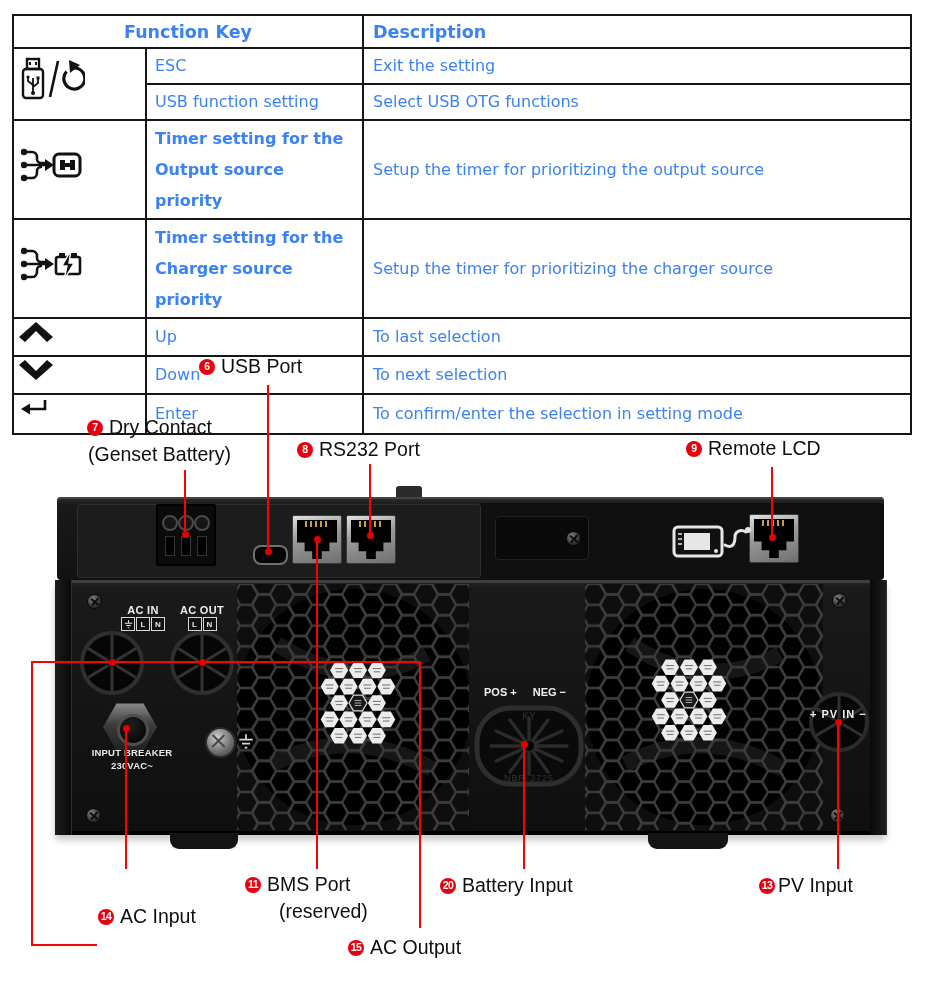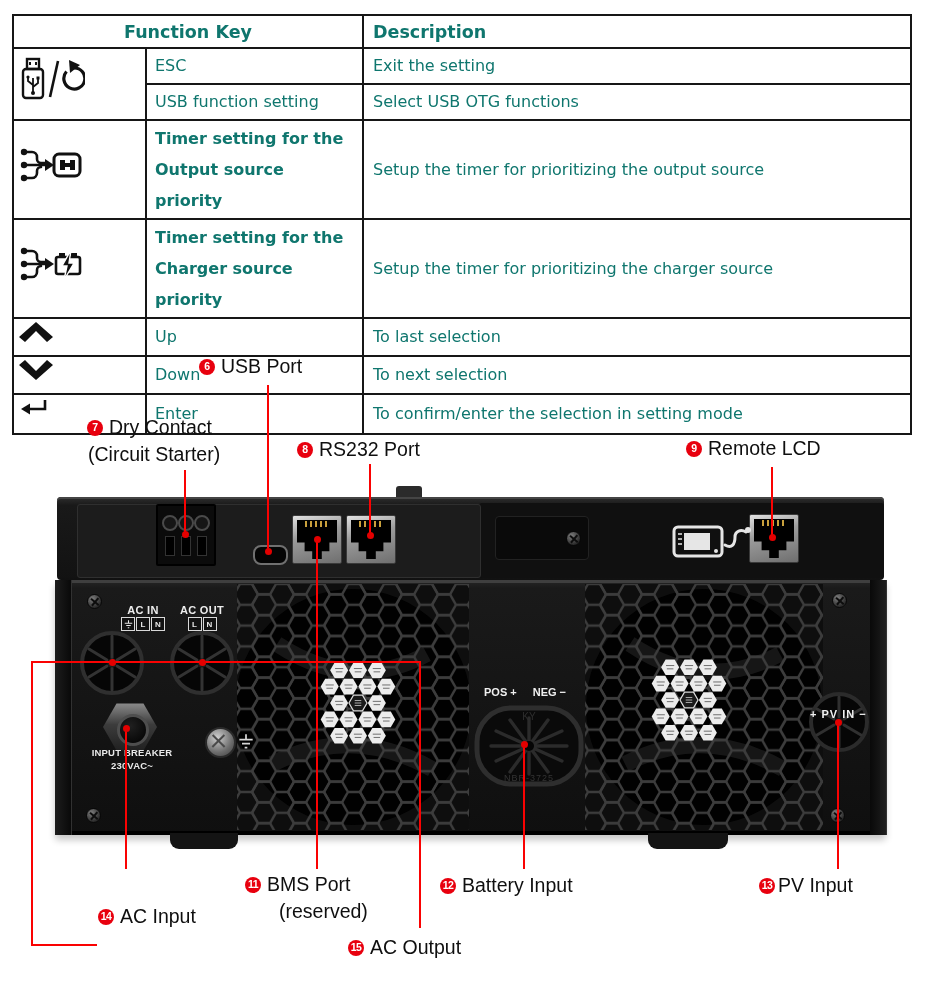--- a/index.html
+++ b/index.html
@@ -1,20 +1,20 @@
 <!DOCTYPE html>
 <html><head>
 <meta charset="utf-8">
 <style>
   html,body{margin:0;padding:0;background:#fff;}
   .page{position:relative;width:930px;height:982px;background:#fff;overflow:hidden;
         font-family:"Liberation Sans",sans-serif;}
   
   .fk-table{position:absolute;left:12px;top:14px;width:898px;border-collapse:collapse;
-            table-layout:fixed;font-family:"DejaVu Sans",sans-serif;color:#0f766e;}
+            table-layout:fixed;font-family:"DejaVu Sans",sans-serif;color:#3b82f6;}
   .fk-table th,.fk-table td{border:2px solid #161616;padding:2px 7px;vertical-align:middle;}
   .fk-table th{font-size:17.5px;font-weight:bold;}
   .fk-table td{font-size:16px;line-height:30px;}
   .fk-table .th-fk{text-align:center;}
   .fk-table .th-desc{text-align:left;padding-left:9px;}
   .fk-table td.key{padding-left:8px;}
   .fk-table td.desc{padding-left:9px;}
   .fk-table td.ic{padding-left:5px;}
   .fk-table td.key.wrap{line-height:31px;font-weight:bold;}
   
@@ -447,21 +447,21 @@
     <div class="co-line">
         <span class="num">6</span>
         <span>USB Port</span>
       </div>
   </div>
   <div class="callout" id="co7">
     <div class="co-line">
         <span class="num">7</span>
         <span>Dry Contact</span>
       </div>
-    <div class="line2">(Circuit Starter)</div>
+    <div class="line2">(Genset Battery)</div>
   </div>
   <div class="callout" id="co8">
     <div class="co-line">
         <span class="num">8</span>
         <span>RS232 Port</span>
       </div>
   </div>
   <div class="callout" id="co9">
     <div class="co-line">
         <span class="num">9</span>
@@ -470,21 +470,21 @@
   </div>
   <div class="callout" id="co11">
     <div class="co-line">
         <span class="num">11</span>
         <span>BMS Port</span>
       </div>
     <div class="line2">(reserved)</div>
   </div>
   <div class="callout" id="co12">
     <div class="co-line">
-        <span class="num">12</span>
+        <span class="num">20</span>
         <span>Battery Input</span>
       </div>
   </div>
   <div class="callout" id="co13">
     <div class="co-line">
         <span class="num">13</span>
         <span>PV Input</span>
       </div>
   </div>
   <div class="callout" id="co14">

